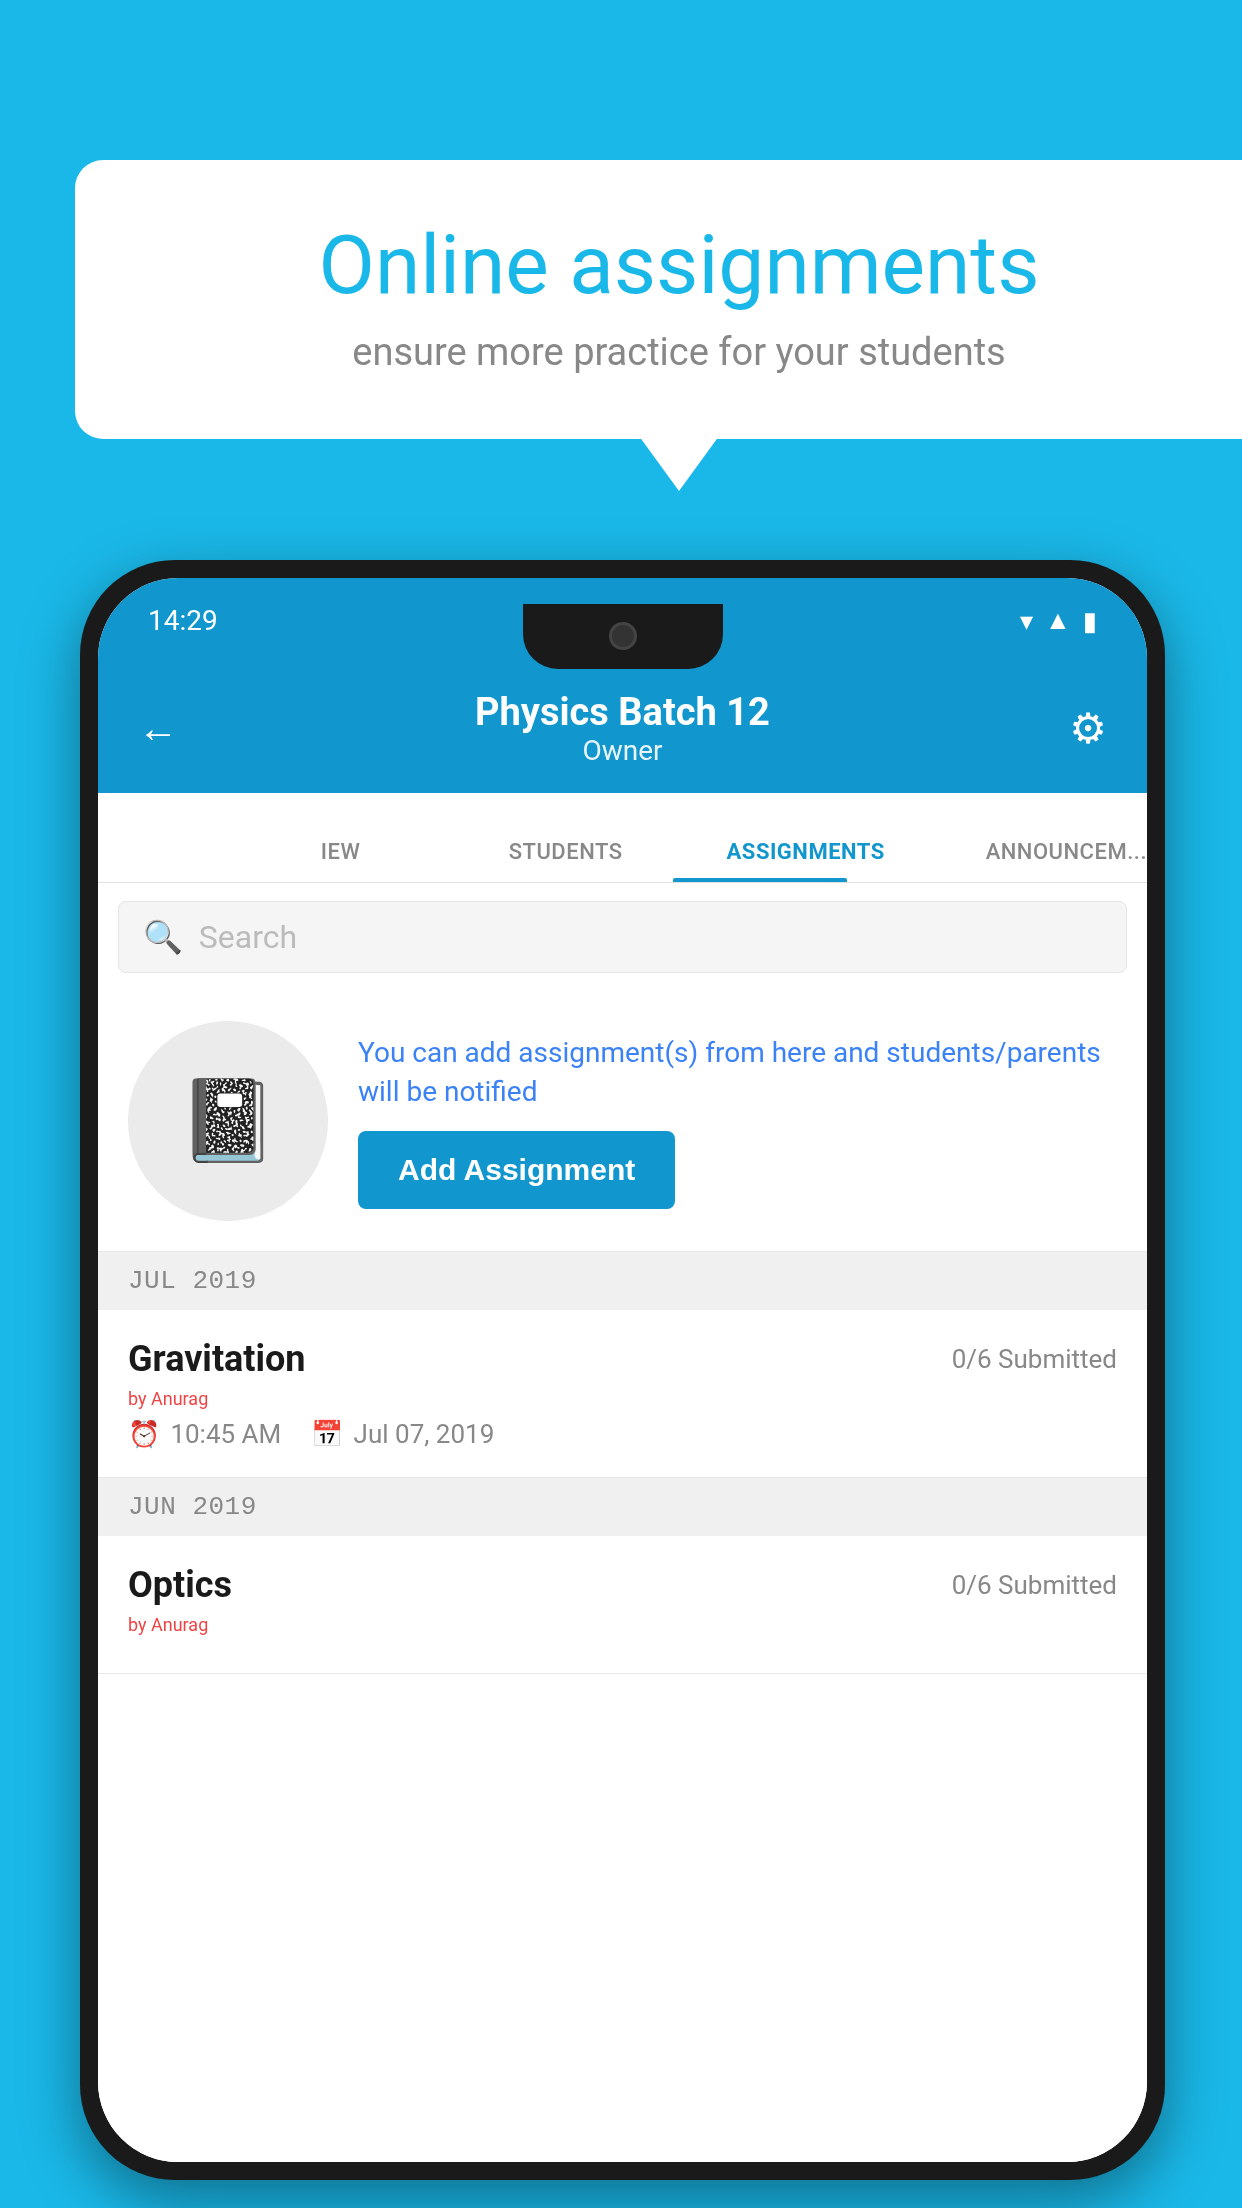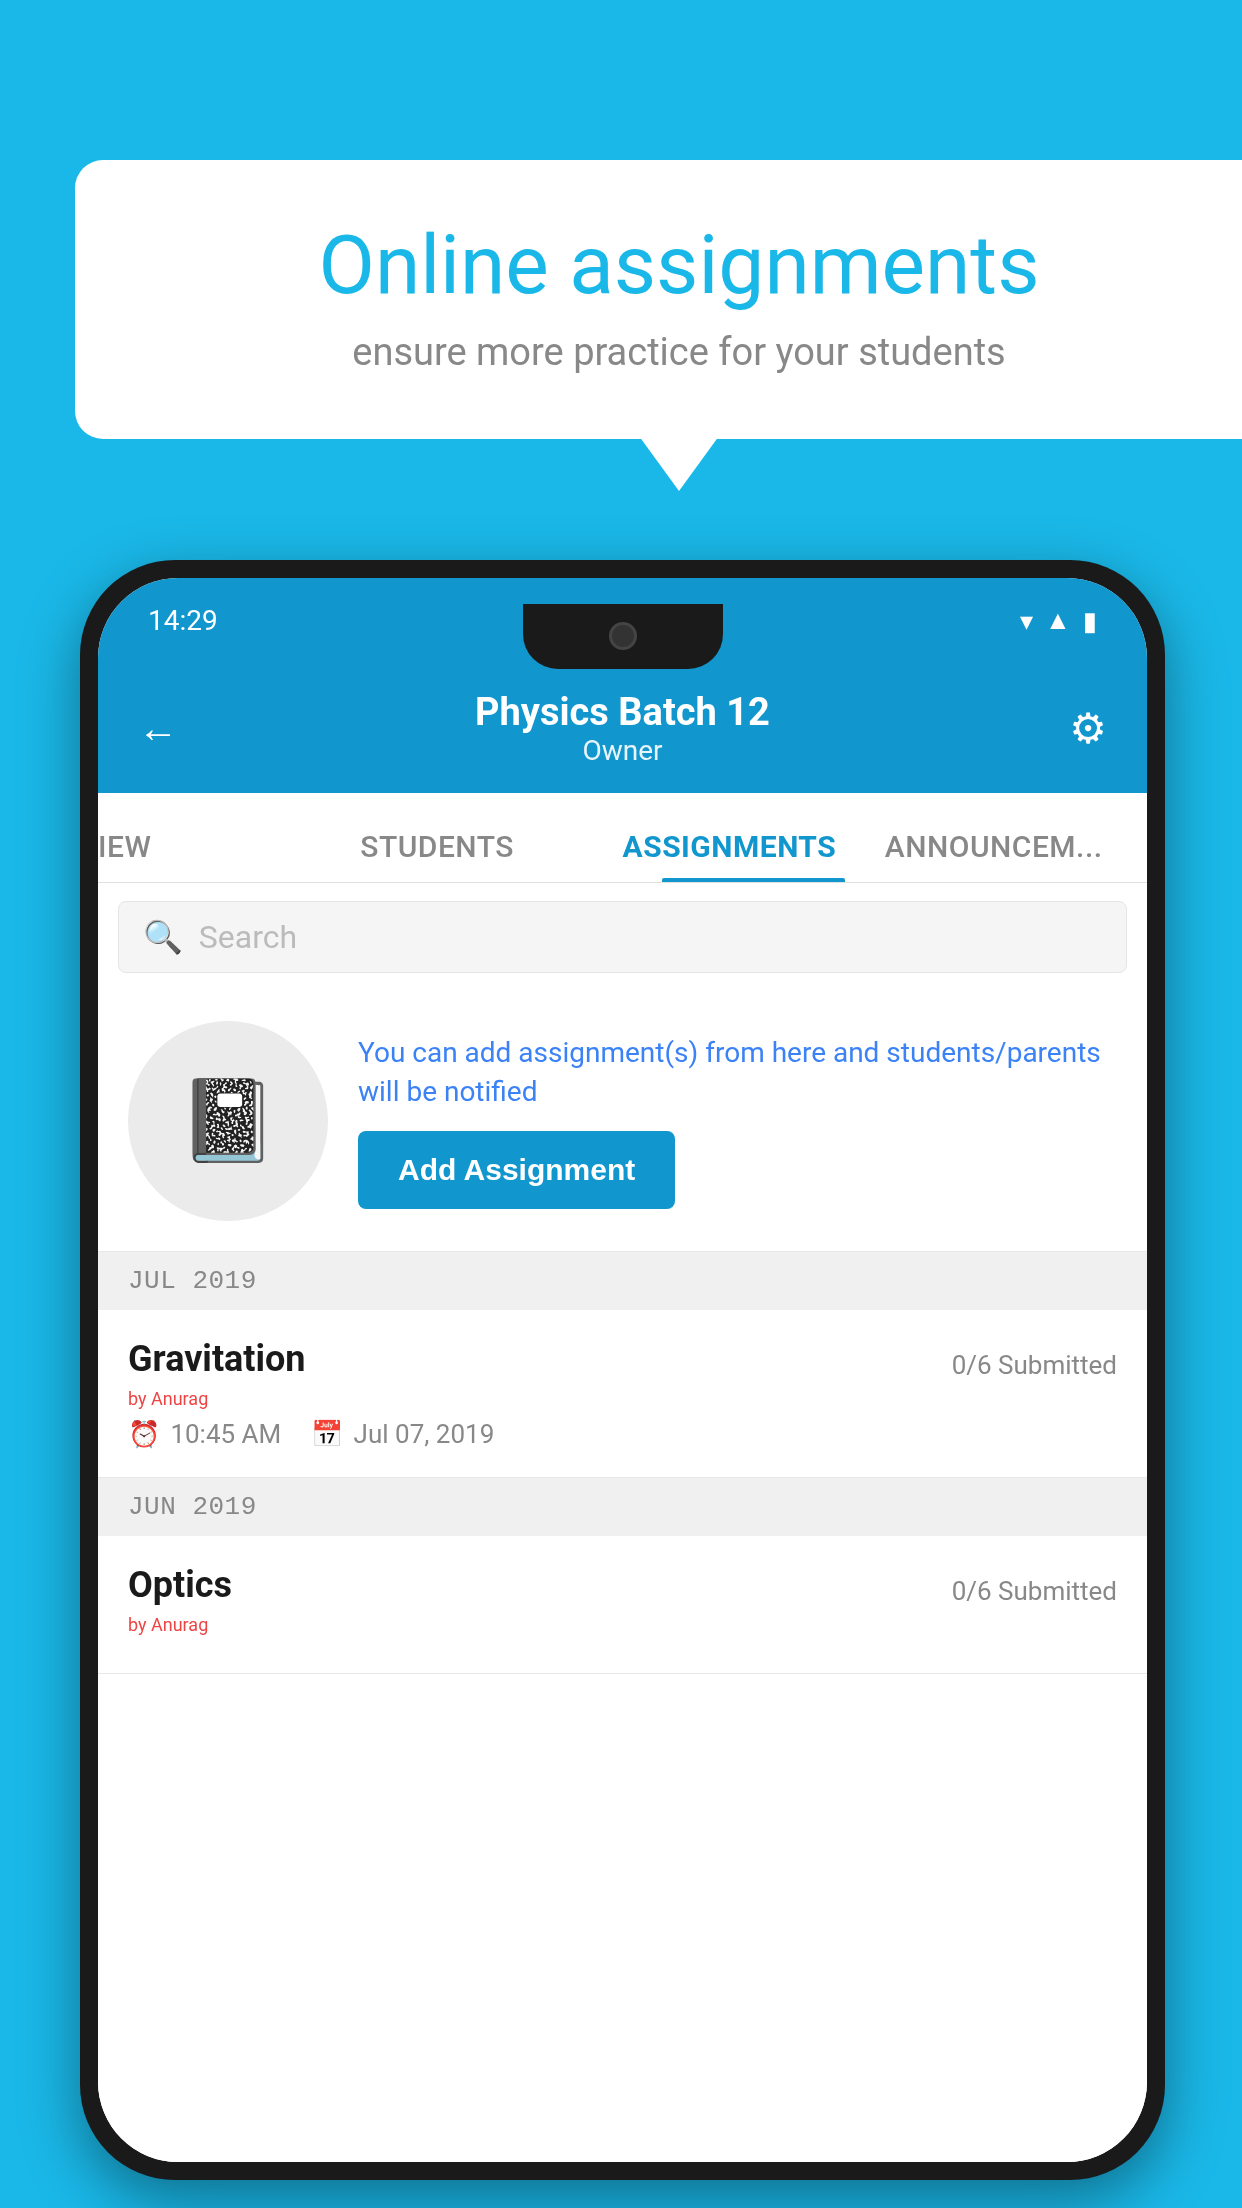--- a/index.html
+++ b/index.html
@@ -198,27 +198,28 @@
       right: 0;
       height: 90px;
       background: white;
       display: flex;
       align-items: flex-end;
       border-bottom: 1px solid #e0e0e0;
     }
 
     .tab-item {
       flex: 1;
-      text-align: left;
+      text-align: right;
       padding-bottom: 18px;
-      font-size: 30px;
+      font-size: 22px;
       color: #888;
       font-weight: 500;
       letter-spacing: 0.5px;
       position: relative;
+      margin-left: 13px;
     }
 
     .tab-item.active {
       color: #1196ce;
       font-weight: 700;
     }
 
     .tab-item.active::after {
       content: '';
       position: absolute;
@@ -328,21 +329,21 @@
     
     .assignment-item {
       padding: 28px 30px;
       background: white;
       border-bottom: 1px solid #e8e8e8;
     }
 
     .assignment-header {
       display: flex;
       justify-content: space-between;
-      align-items: flex-end;
+      align-items: center;
       margin-bottom: 8px;
       gap: 31px;
     }
 
     .assignment-name {
       font-size: 36px;
       font-weight: 700;
       color: #1a1a1a;
     }
 

